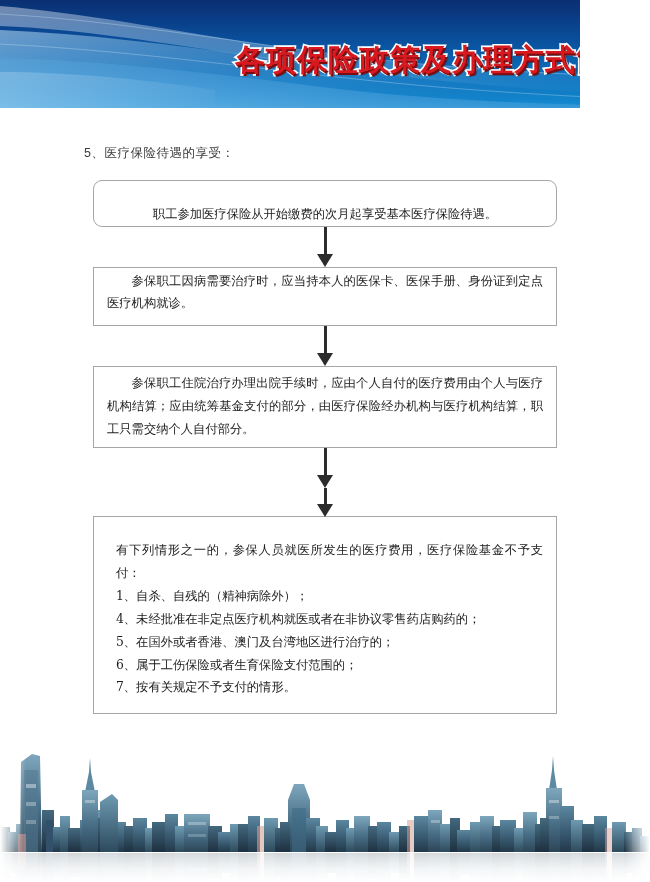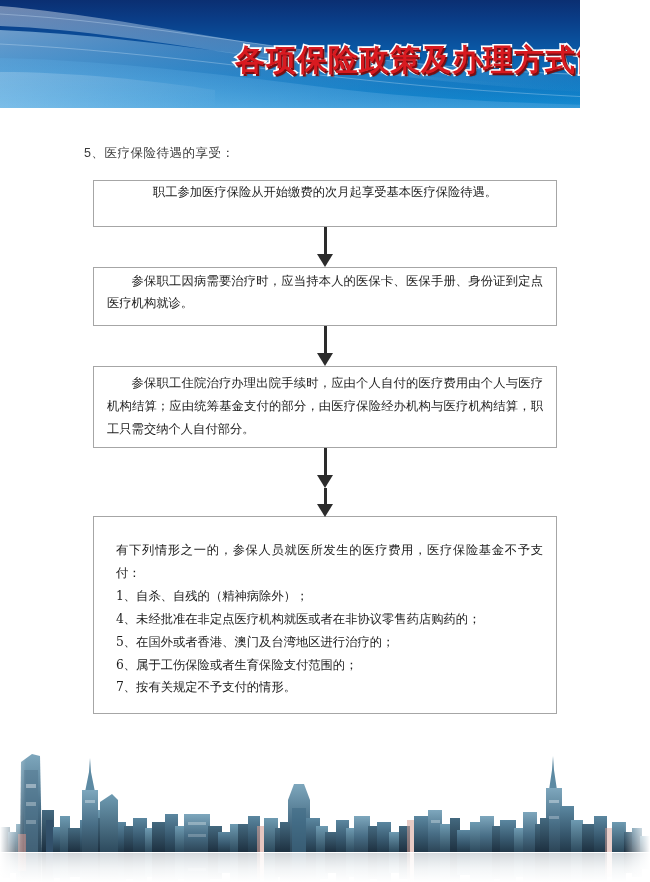--- a/index.html
+++ b/index.html
@@ -89,21 +89,21 @@
     padding: 9px 13px 10px 13px;
     font-family: "DejaVu Serif", "Liberation Serif", serif;
     font-size: 12.3px;
     line-height: 1.85;
     color: #1c1c1c;
     text-align: justify;
   }
   .node p { margin: 0; }
   .node p.indent { text-indent: 2em; }
 
-  .node-1 { height: 47px; display: flex; align-items: flex-start; justify-content: center; padding: 0 23px; }
+  .node-1 { height: 47px; display: flex; align-items: flex-end; justify-content: center; padding: 0 23px; border-radius: 9px; }
   .node-1 p { text-align: center; }
   .node-2 { height: 59px; display: flex; flex-direction: column; justify-content: flex-end; }
   .node-3 { height: 82px; display: flex; flex-direction: column; justify-content: center; align-items: flex-end; }
   .node-4 { height: 82px; display: flex; flex-direction: column; justify-content: center; }
   .node-5 { height: 198px; padding: 22px 13px 13px 22px; }
   .node-5 .lead { margin-bottom: 1px; }
   .node-5 ol { list-style: none; margin: 0; padding: 0; }
   .node-5 li { white-space: nowrap; }
 
   

